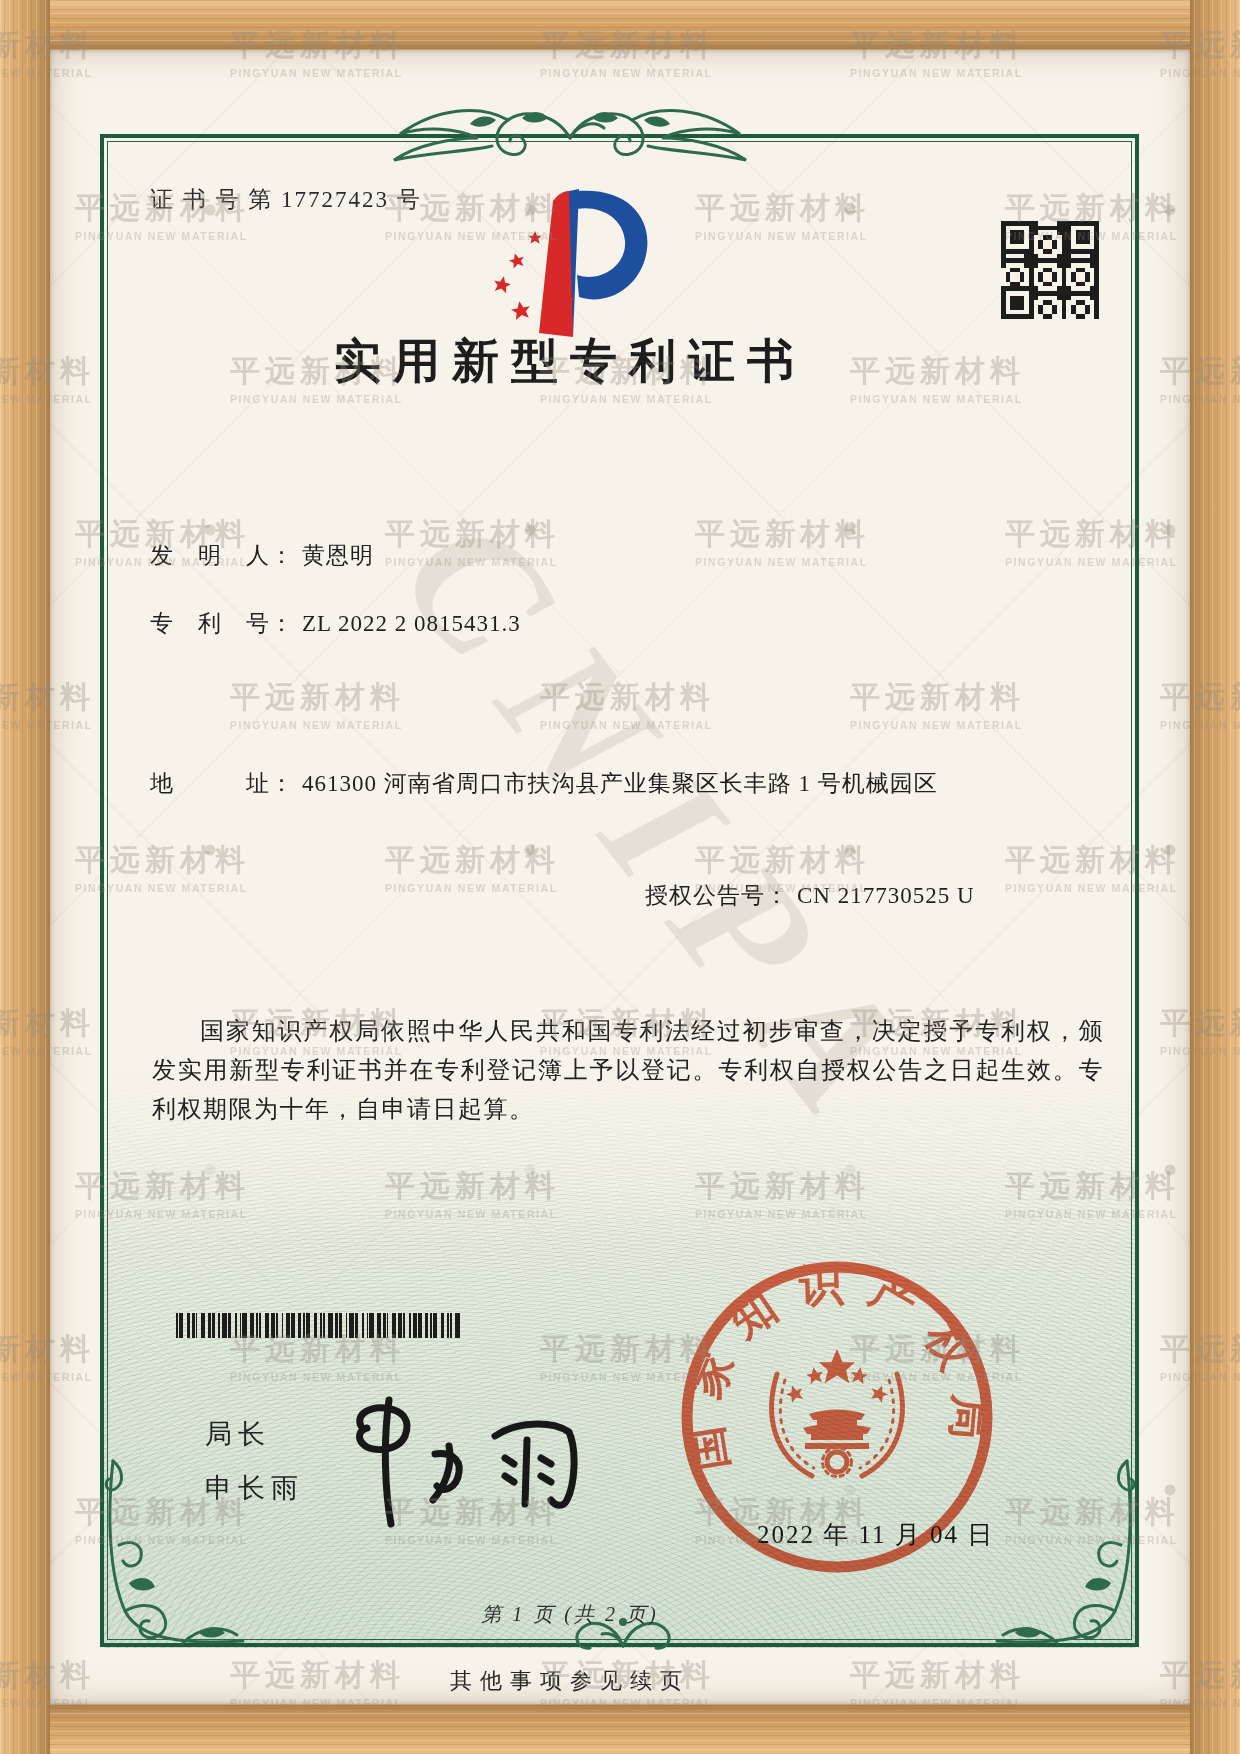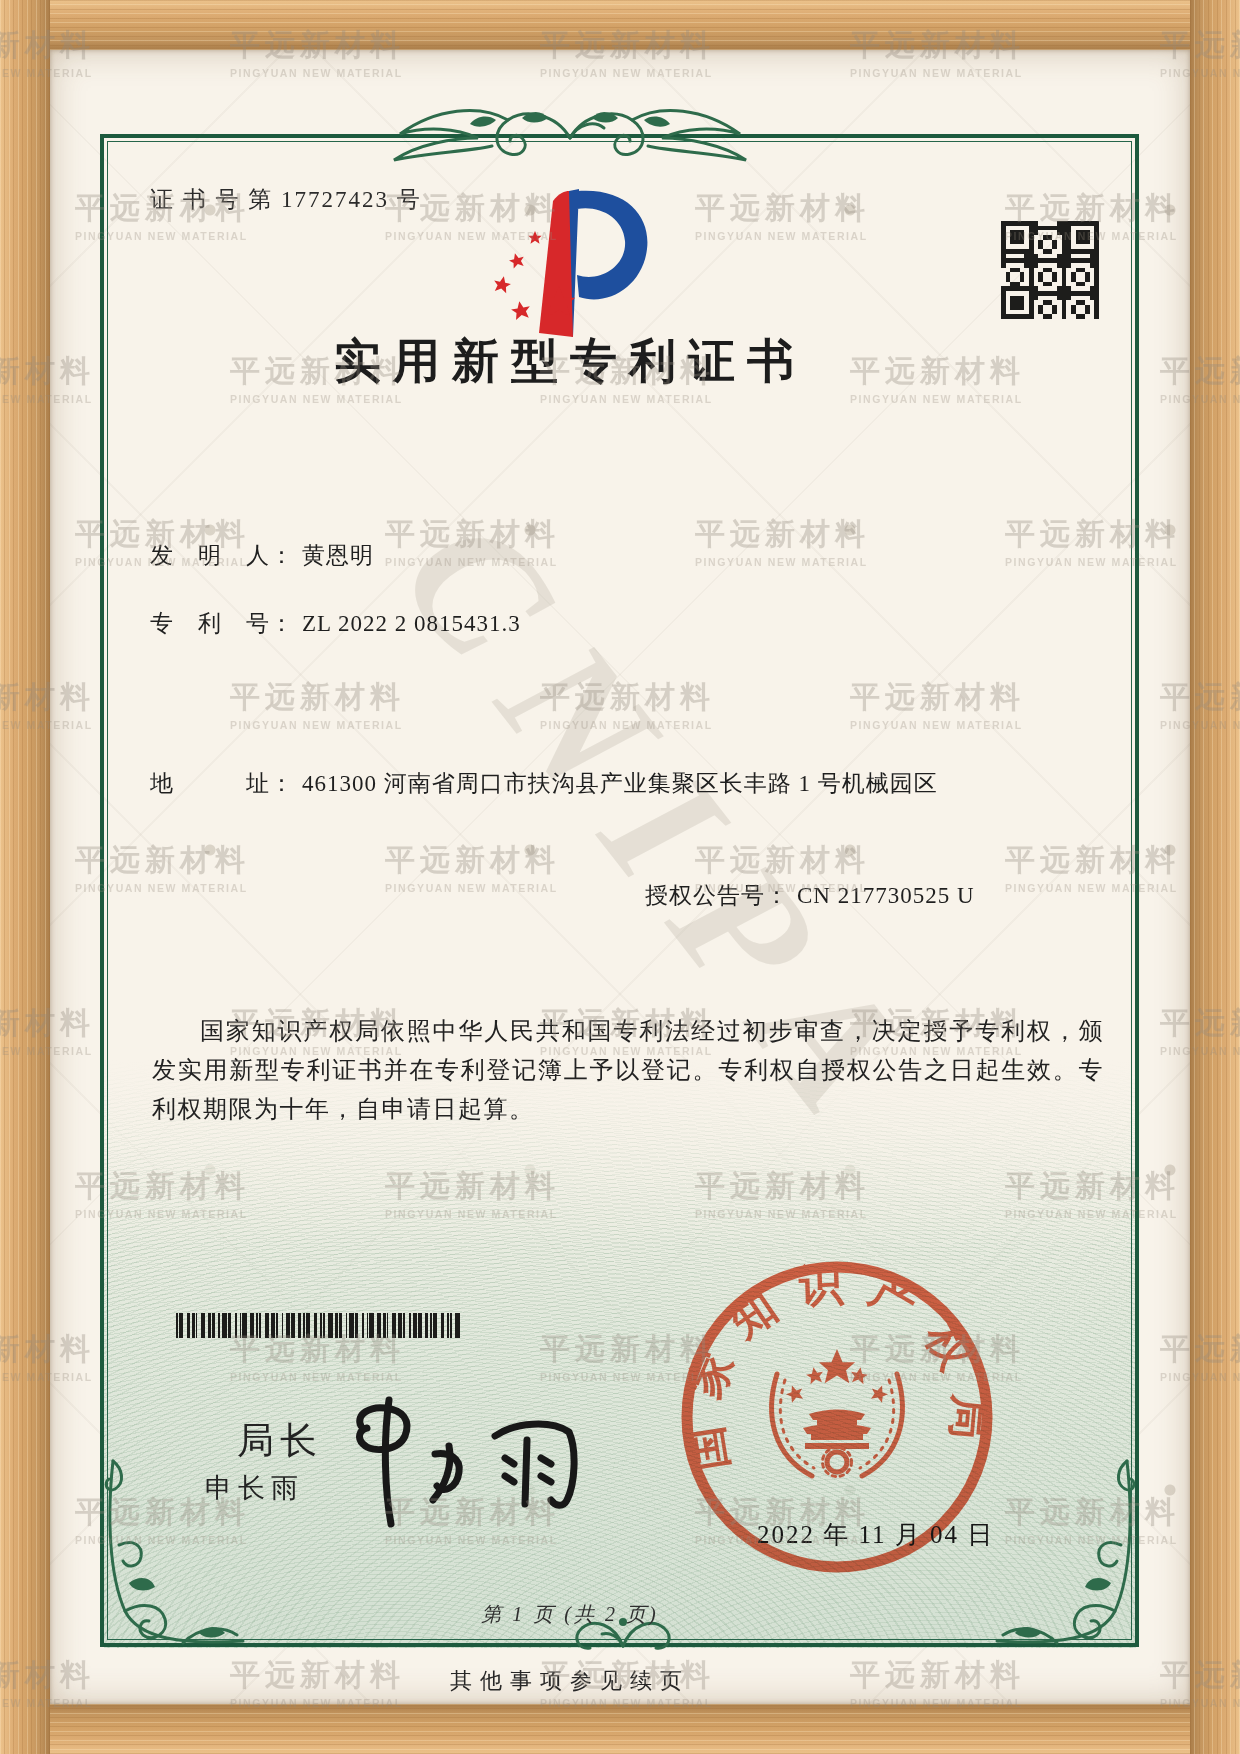--- a/index.html
+++ b/index.html
@@ -50,21 +50,21 @@
   .title{left:280px;top:330px;width:580px;text-align:center;font-size:47px;font-weight:700;
          letter-spacing:12px;color:#1d1d1d;white-space:nowrap;}
   .field-row{position:absolute;left:150px;font-size:23px;color:#1f1f1f;letter-spacing:1px;white-space:nowrap;line-height:31px;}
   .flabel{margin-right:8px;}
   .fvalue.wrap{white-space:normal;display:inline-block;width:700px;vertical-align:top;}
   .paras{left:145px;top:1012px;width:952px;font-size:24px;line-height:39px;letter-spacing:1.5px;color:#222;text-align:justify;margin-left:7px;}
   .paras p{margin:0 0 6px 0;text-indent:2em;}
   .barcode{left:176px;top:1313px;width:300px;height:25px;display:flex;align-items:stretch;}
   .barcode div{background:#1c1c1a;height:100%;flex:0 0 auto;}
   .director-title{left:205px;top:1416px;font-family:Liberation Mono, monospace;
-    font-size:37px;letter-spacing:6px;color:#232323;margin-left:32px;}
+    font-size:27px;letter-spacing:6px;color:#232323;}
   .director-name{left:205px;top:1470px;font-family:"Liberation Sans","DejaVu Sans",sans-serif;
     font-size:27px;letter-spacing:6px;color:#232323;}
   .signature{left:345px;top:1392px;}
   .seal{left:676px;top:1256px;mix-blend-mode:multiply;opacity:.92;}
   .seal-date{left:757px;top:1518px;font-size:25px;letter-spacing:2px;color:#161616;white-space:nowrap;z-index:6;}
   .page-indicator{left:150px;top:1601px;width:840px;text-align:center;font-size:20px;letter-spacing:3px;color:#2e2e2e;font-style:italic;}
   .footer-note{left:150px;top:1666px;width:840px;text-align:center;font-size:22px;letter-spacing:8px;color:#262626;}
   .qr{left:1001px;top:221px;width:98px;height:98px;display:grid;
       grid-template-columns:repeat(21,1fr);grid-template-rows:repeat(21,1fr);}
   .qr .on{background:#1d1d1b;}

